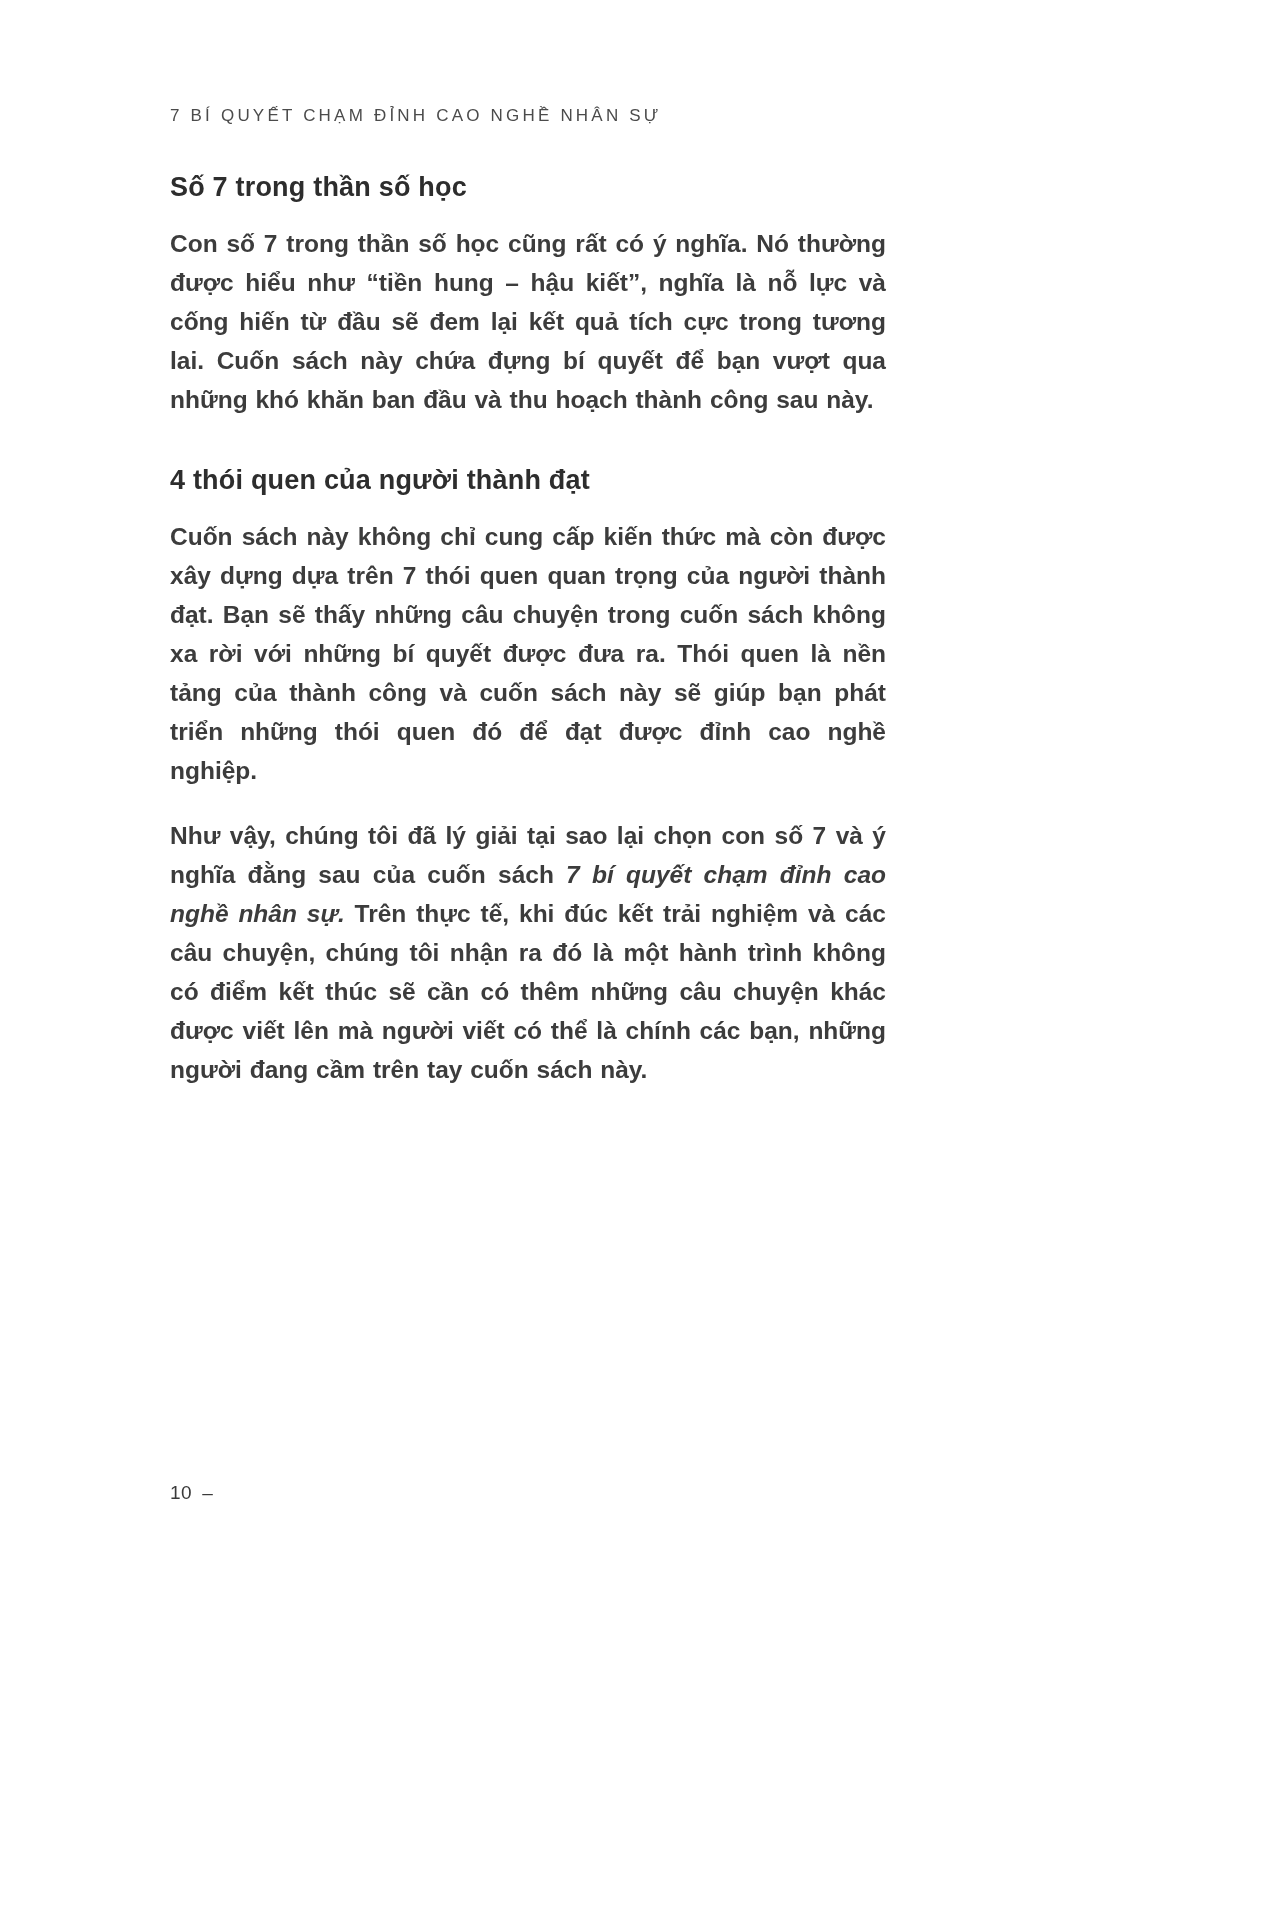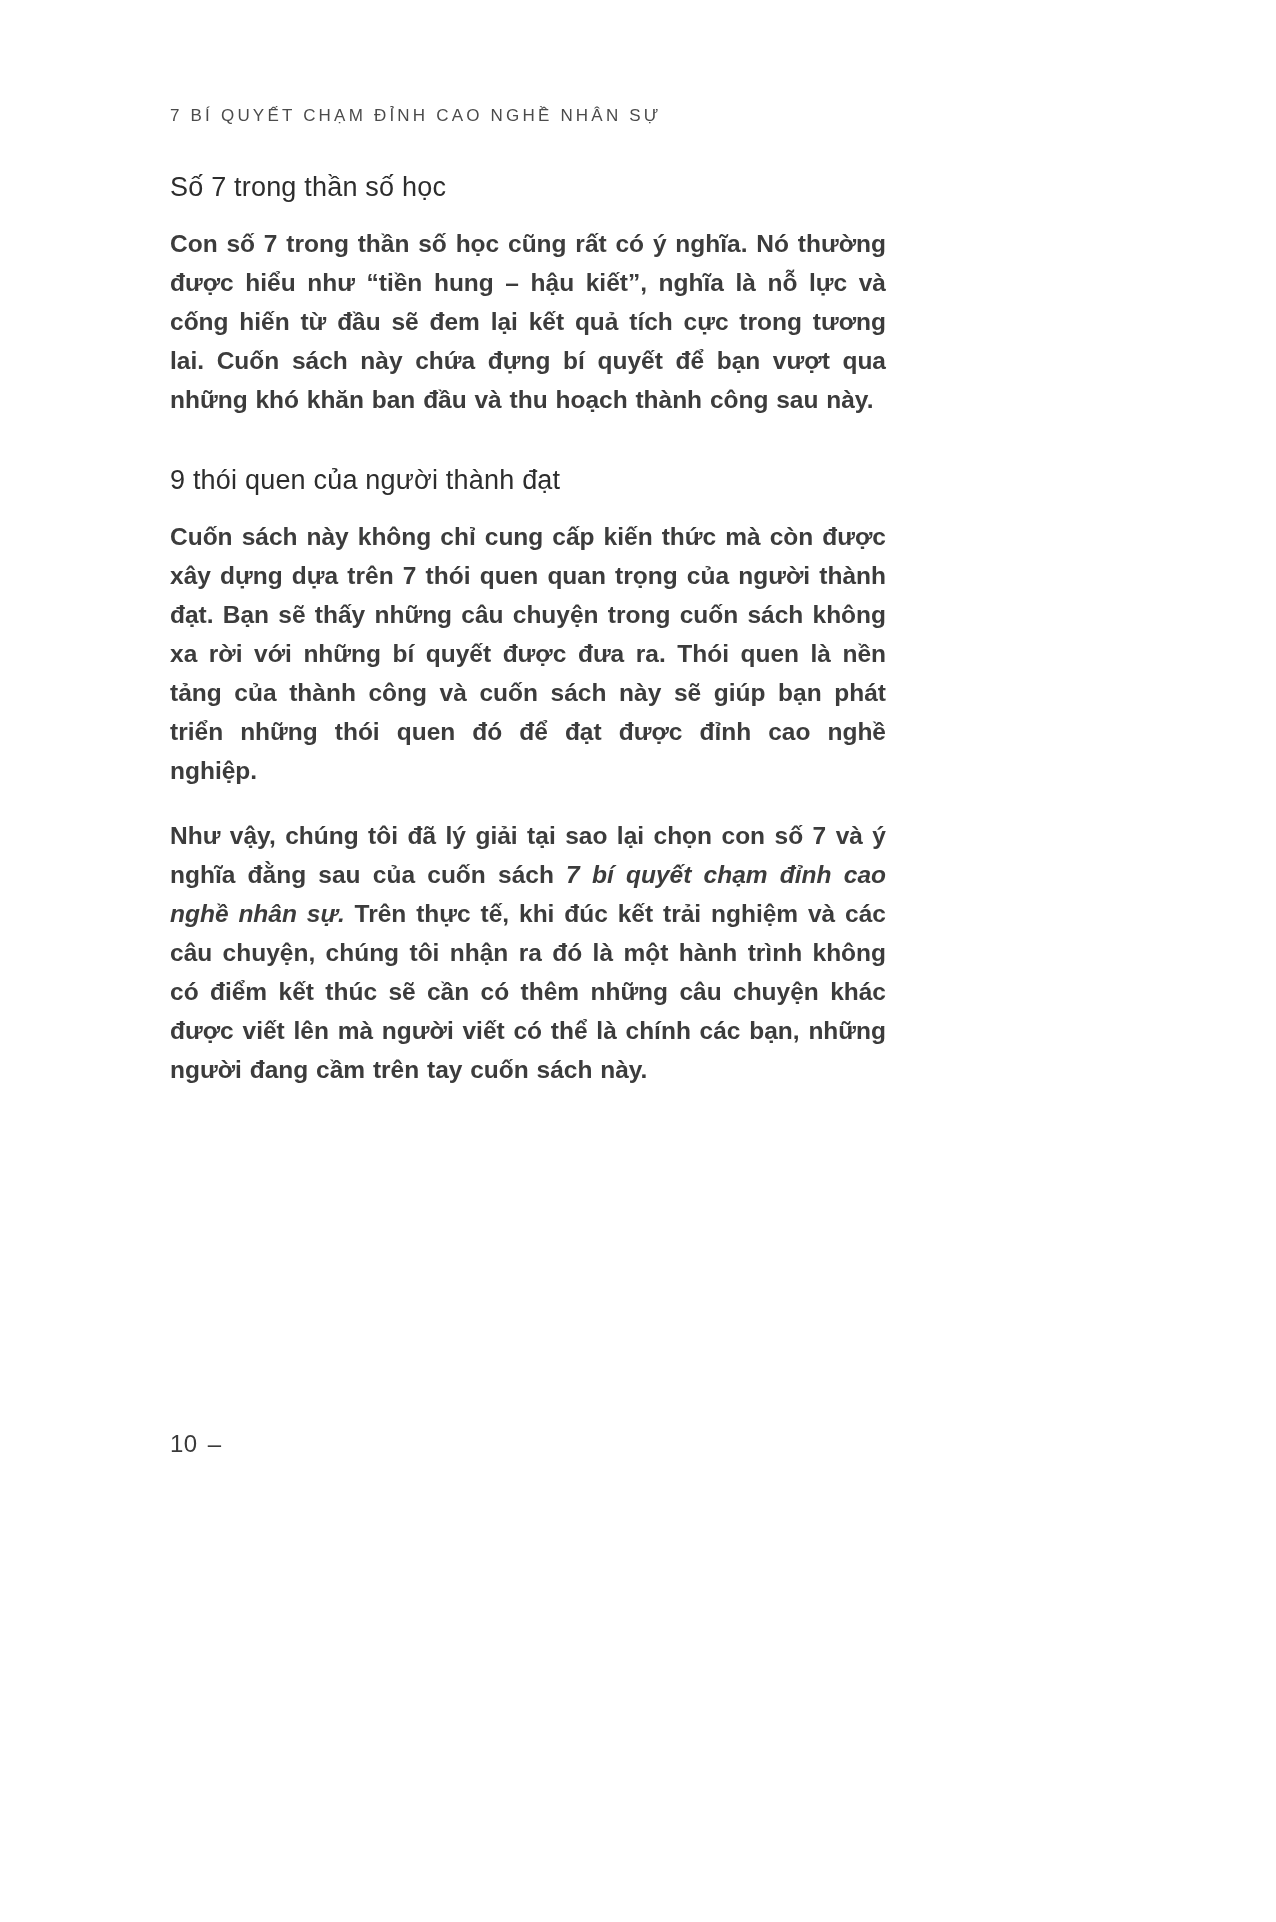--- a/index.html
+++ b/index.html
@@ -28,21 +28,21 @@
     font-size: 17px;
     letter-spacing: 3.2px;
     font-weight: 400;
     color: #4b4b4b;
     margin: 0 0 44px 0;
     white-space: nowrap;
   }
   h2.section-heading {
     font-size: 27px;
     line-height: 34px;
-    font-weight: 400;
+    font-weight: 700;
     color: #2d2d2d;
     letter-spacing: 0.2px;
     margin: 44px 0 20px 0;
   }
   h2.section-heading.first {
     margin-top: 0;
   }
   p.body-paragraph {
     font-size: 24.5px;
     line-height: 39px;
@@ -51,42 +51,42 @@
     margin: 0 0 26px 0;
     word-spacing: 1px;
     font-weight: bold;
   }
   p.body-paragraph em {
     font-style: italic;
   }
   .page-footer {
     position: absolute;
     left: 170px;
-    top: 1430px;
-    font-size: 24px;
+    top: 1482px;
+    font-size: 19px;
     color: #3a3a3a;
     letter-spacing: 0.5px;
   }
   .page-footer .dash {
     margin-left: 10px;
   }
 </style>
 </head>
 <body>
 
 <div class="page">
   <div class="content">
 
     <div class="running-head">7 BÍ QUYẾT CHẠM ĐỈNH CAO NGHỀ NHÂN SỰ</div>
 
     <h2 class="section-heading first">Số 7 trong thần số học</h2>
 
     <p class="body-paragraph">Con số 7 trong thần số học cũng rất có ý nghĩa. Nó thường được hiểu như “tiền hung – hậu kiết”, nghĩa là nỗ lực và cống hiến từ đầu sẽ đem lại kết quả tích cực trong tương lai. Cuốn sách này chứa đựng bí quyết để bạn vượt qua những khó khăn ban đầu và thu hoạch thành công sau này.</p>
 
-    <h2 class="section-heading">9 thói quen của người thành đạt</h2>
+    <h2 class="section-heading">4 thói quen của người thành đạt</h2>
 
     <p class="body-paragraph">Cuốn sách này không chỉ cung cấp kiến thức mà còn được xây dựng dựa trên 7 thói quen quan trọng của người thành đạt. Bạn sẽ thấy những câu chuyện trong cuốn sách không xa rời với những bí quyết được đưa ra. Thói quen là nền tảng của thành công và cuốn sách này sẽ giúp bạn phát triển những thói quen đó để đạt được đỉnh cao nghề nghiệp.</p>
 
     <p class="body-paragraph"><span>Như vậy, chúng tôi đã lý giải tại sao lại chọn con số 7 và ý nghĩa đằng sau của cuốn sách </span><em>7 bí quyết chạm đỉnh cao nghề nhân sự.</em><span> Trên thực tế, khi đúc kết trải nghiệm và các câu chuyện, chúng tôi nhận ra đó là một hành trình không có điểm kết thúc sẽ cần có thêm những câu chuyện khác được viết lên mà người viết có thể là chính các bạn, những người đang cầm trên tay cuốn sách này.</span></p>
 
   </div>
 
   <div class="page-footer">
     <span>10</span><span class="dash">–</span>
   </div>

